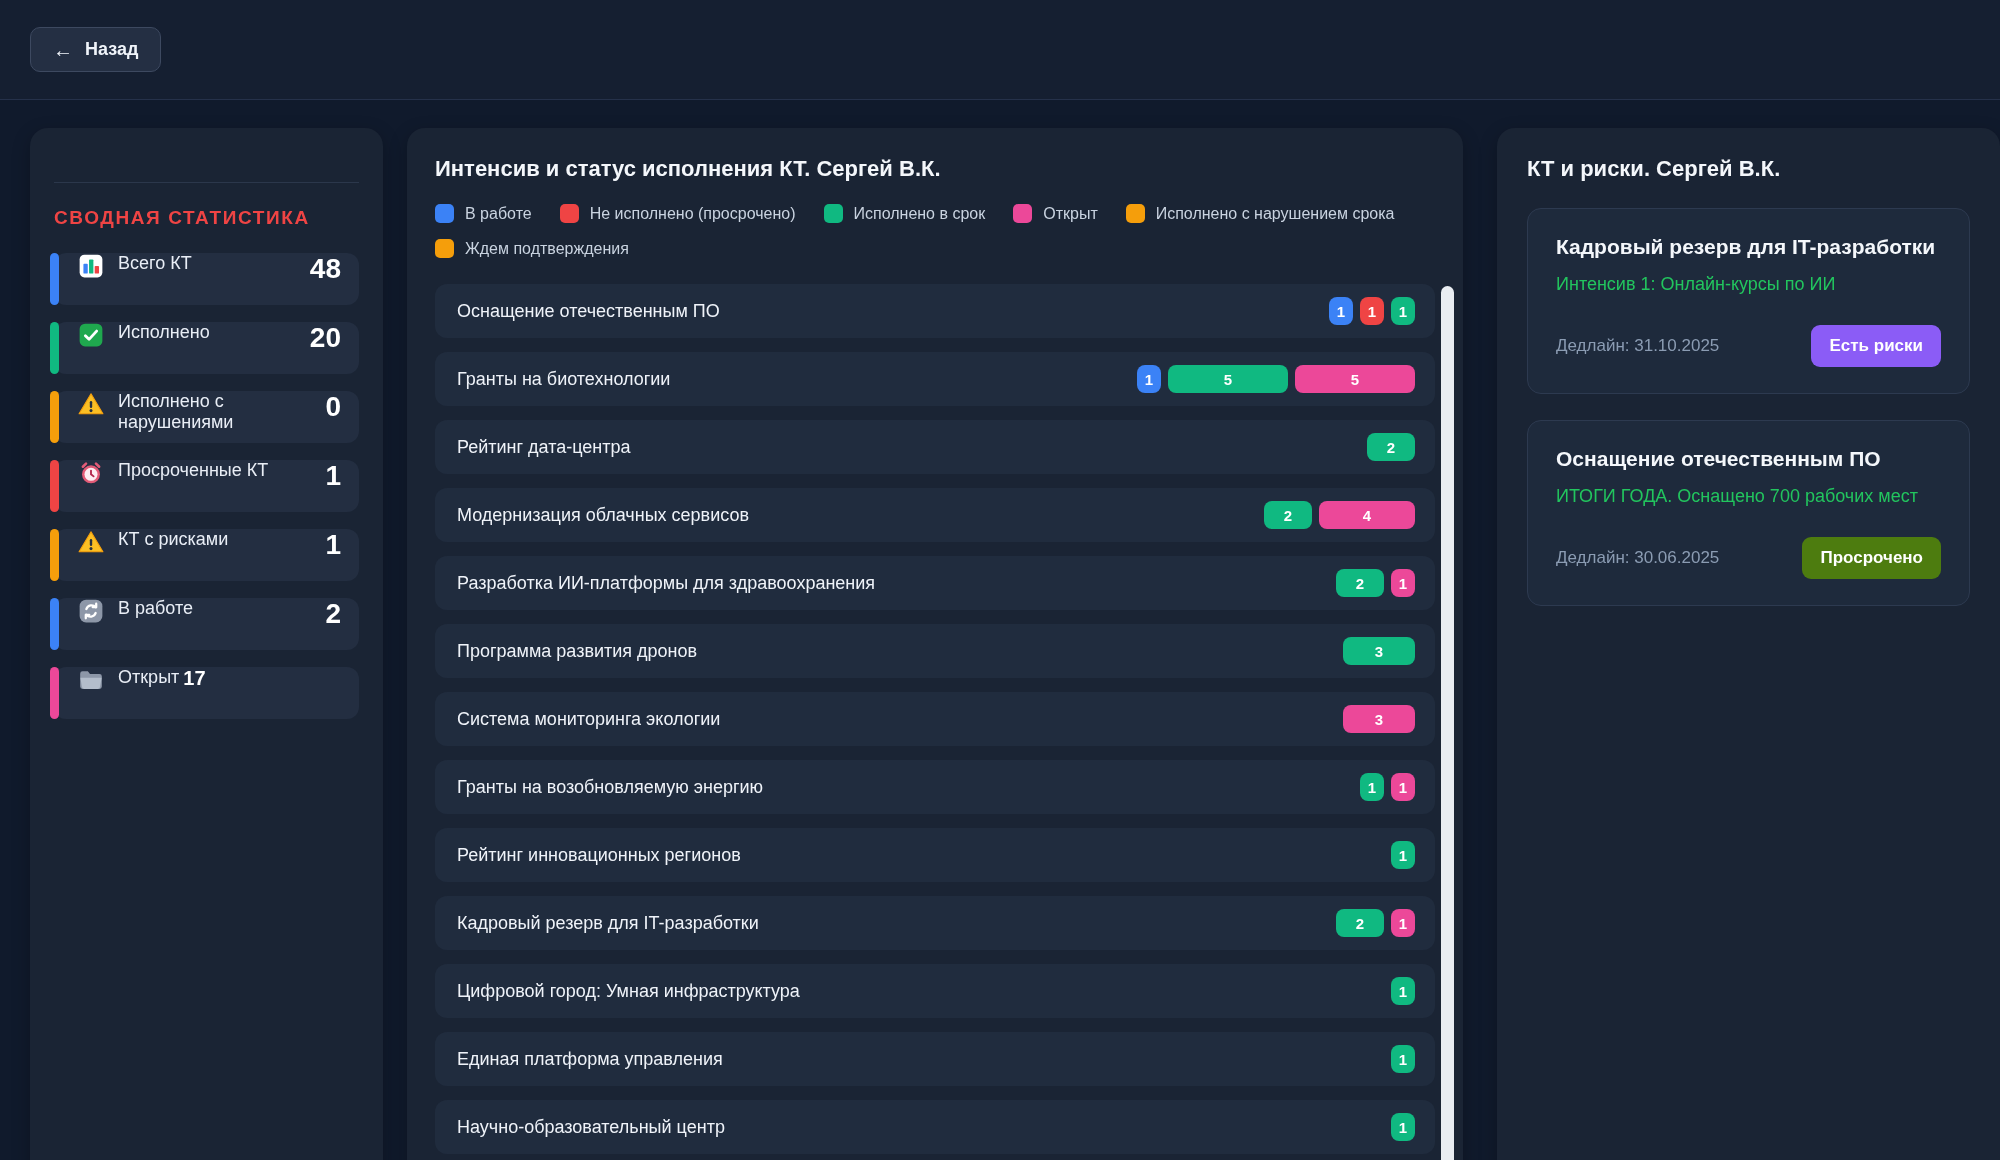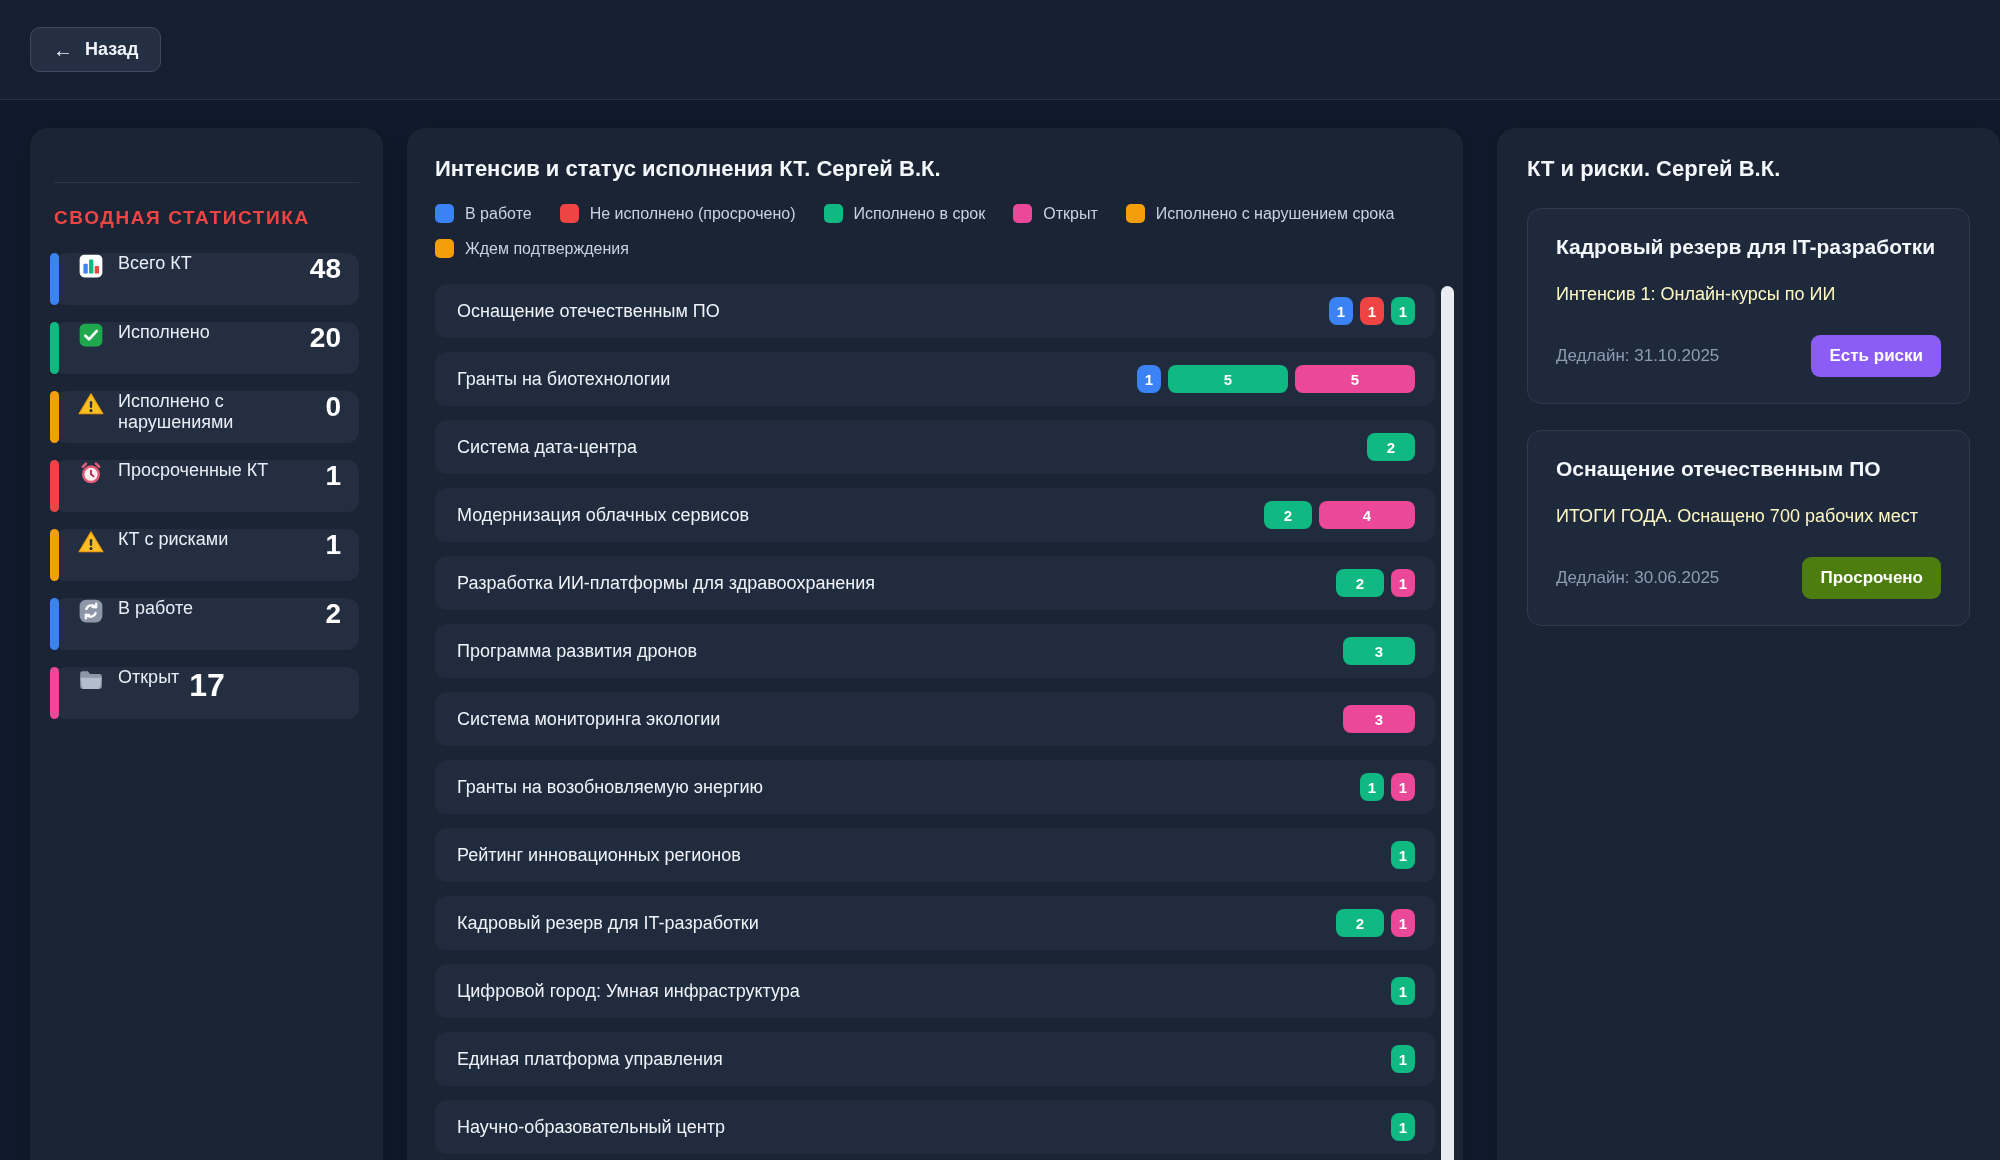--- a/index.html
+++ b/index.html
@@ -44,21 +44,21 @@
   .section-title { font-size:19px; font-weight:bold; letter-spacing:1.6px; color:#ef4444; margin-bottom:24px; }
   .stat-item {
     position:relative; height:52px; background:#232e41; border-radius:12px;
     display:flex; align-items:flex-start; padding:0 18px 0 24px; margin-bottom:17px;
   }
   .stat-accent { position:absolute; left:-4px; top:0; height:100%; width:9px; border-radius:8px; }
   .stat-icon { width:26px; height:26px; margin-right:14px; flex:none; }
   .stat-icon svg { width:26px; height:26px; display:block; }
   .stat-label { font-size:18px; color:#e9eef6; }
   .stat-value { margin-left:auto; font-size:28px; font-weight:bold; color:#ffffff; }
-  .stat-item.inline-value .stat-value { margin-left:10px; font-size:32px; }
+  .stat-item.inline-value .stat-value { margin-left:4px; font-size:20px; }
   
   .projects { width:1056px; padding:28px; position:relative; flex:none; }
   .panel-title { font-size:22px; font-weight:bold; color:#f4f7fb; }
   .legend { display:flex; flex-wrap:wrap; column-gap:28px; row-gap:16px; margin:22px 0 26px; max-width:1000px; }
   .legend-item { display:flex; align-items:center; gap:11px; font-size:16px; color:#c9d3e0; }
   .legend-swatch { width:19px; height:19px; border-radius:5px; flex:none; }
   .project-row {
     height:54px; background:#202c3e; border-radius:12px; margin-bottom:14px;
     display:flex; align-items:center; padding:0 20px 0 22px;
   }
@@ -72,21 +72,21 @@
     position:absolute; top:158px; right:9px; width:13px; height:940px;
     background:#e9edf2; border-radius:7px;
   }
   
   .risks { flex:1; margin-left:10px; padding:28px 30px; }
   .risk-card {
     background:#1e2a3c; border:1px solid #2d3a50; border-radius:14px;
     padding:26px 28px; margin-top:26px;
   }
   .risk-card-title { font-size:21px; font-weight:bold; color:#f4f7fb; }
-  .risk-card-link { font-size:18px; color:#fef9c3; margin-top:25px; cursor:pointer; }
+  .risk-card-link { font-size:18px; color:#22c55e; margin-top:15px; cursor:pointer; }
   .risk-card-footer { display:flex; align-items:center; justify-content:space-between; margin-top:30px; }
   .risk-deadline { font-size:17px; color:#8b9cb3; }
   .risk-status {
     border-radius:9px; padding:11px 18px; font-size:17px; font-weight:bold; color:#fff;
   }
 </style>
 </head>
 <body>
 
 <div class="app">
@@ -230,21 +230,21 @@
           </div>
           <div class="project-row">
             <span class="project-label">Гранты на биотехнологии</span>
             <span class="badges">
               <span class="badge" style="background:#3b82f6;width:24px">1</span>
               <span class="badge" style="background:#10b981;width:120px">5</span>
               <span class="badge" style="background:#ec4899;width:120px">5</span>
             </span>
           </div>
           <div class="project-row">
-            <span class="project-label">Система дата-центра</span>
+            <span class="project-label">Рейтинг дата-центра</span>
             <span class="badges">
               <span class="badge" style="background:#10b981;width:48px">2</span>
             </span>
           </div>
           <div class="project-row">
             <span class="project-label">Модернизация облачных сервисов</span>
             <span class="badges">
               <span class="badge" style="background:#10b981;width:48px">2</span>
               <span class="badge" style="background:#ec4899;width:96px">4</span>
             </span>

